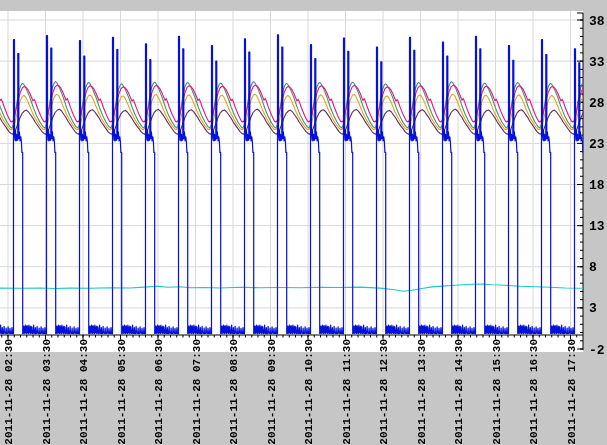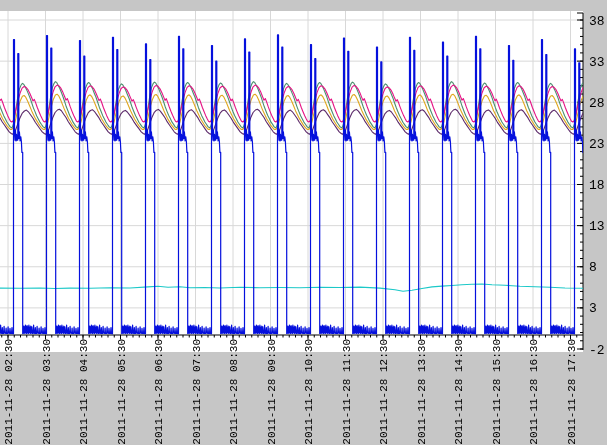--- a/index.html
+++ b/index.html
@@ -2,21 +2,21 @@
 <html><head>
 <meta charset="utf-8">
 <style>
   html,body{margin:0;padding:0;}
   body{
     width:607px;height:445px;
     background:#c6c6c6;
     font-family:"Liberation Mono","DejaVu Sans Mono",monospace;
     overflow:hidden;
   }
-  .screen{position:relative;width:607px;height:314px;}
+  .screen{position:relative;width:607px;height:314px;font-weight:bold;}
   svg{display:block;}
   text{fill:#000;}
   .xlab{font-size:11px;font-family:"Liberation Mono","DejaVu Sans Mono",monospace;}
   .ylab{font-size:13px;font-family:"Liberation Mono","DejaVu Sans Mono",monospace;}
 </style>
 </head>
 <body>
 
 <div class="screen">
   <svg id="chart-svg" width="607" height="445" viewBox="0 0 607 445">

